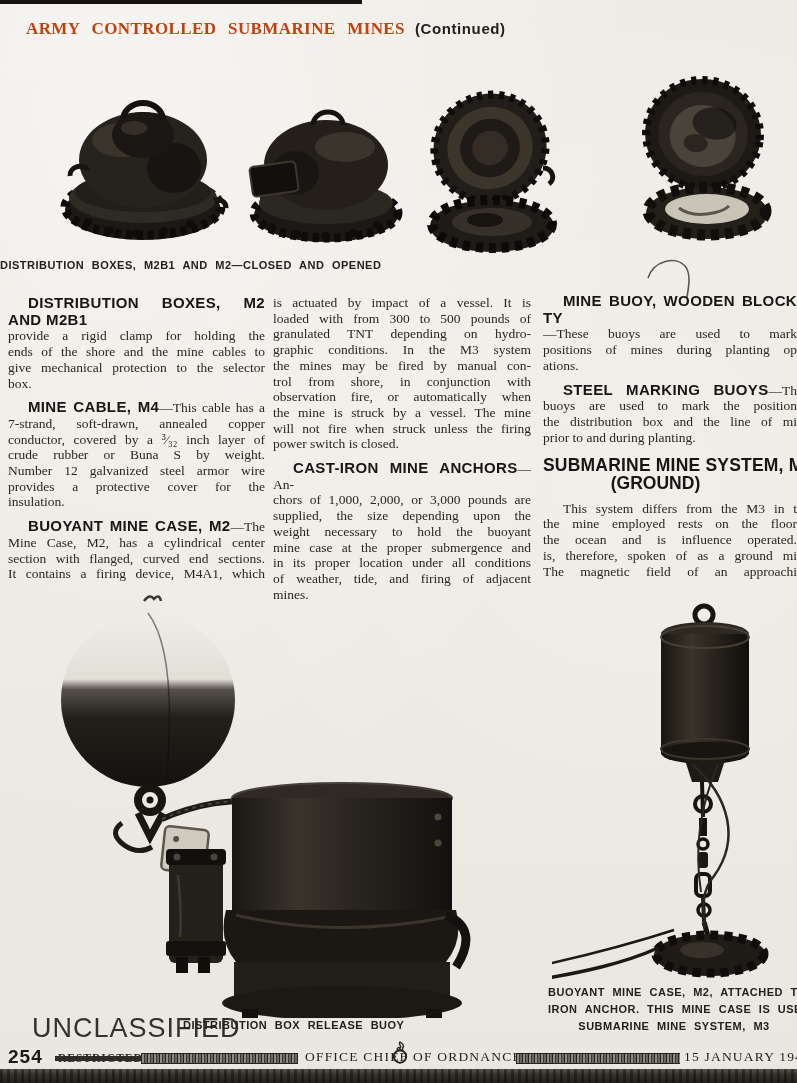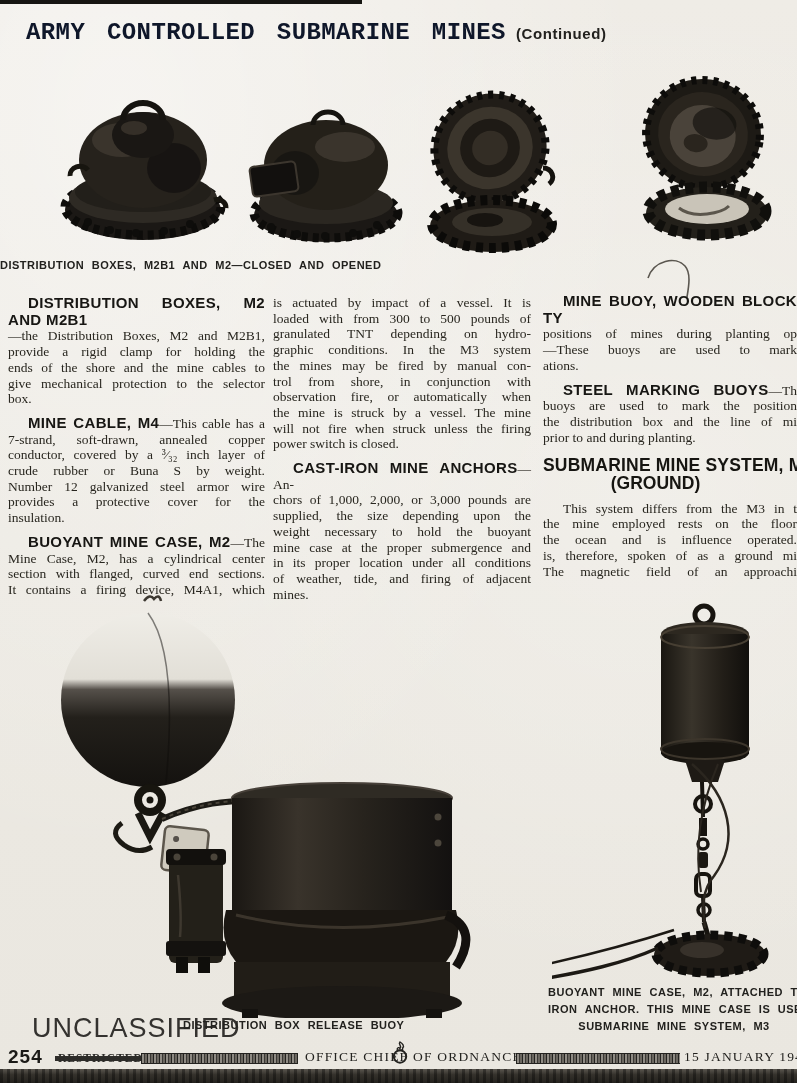--- a/index.html
+++ b/index.html
@@ -12,22 +12,22 @@
       linear-gradient(180deg, #efece6 0%, #ecE9e2 50%, #eae7e0 100%);
     font-family:"Liberation Serif","DejaVu Serif",serif;
     color:#26241f;
   }
   .abs{position:absolute;}
   
   #top-line{left:0;top:0;width:362px;height:4px;background:#161512;}
   
   #header{left:26px;top:19px;white-space:nowrap;}
   #header .t{
-    font-family:Liberation Mono, monospace;font-weight:bold;
-    font-size:24px;letter-spacing:.4px;word-spacing:7px;color:#0f172a;
+    font-family:Liberation Serif, serif;font-weight:bold;
+    font-size:17px;letter-spacing:.4px;word-spacing:7px;color:#c2410c;
   }
   #header .c{
     font-family:"Liberation Sans","DejaVu Sans",sans-serif;font-weight:bold;
     font-size:15px;letter-spacing:.6px;color:#22211e;margin-left:6px;
   }
   
   .cap{
     font-family:"Liberation Sans","DejaVu Sans",sans-serif;font-weight:bold;
     font-size:11px;letter-spacing:.5px;word-spacing:4px;color:#22211e;white-space:nowrap;
   }
@@ -172,21 +172,20 @@
 
 <div class="abs cap" id="top-caption">DISTRIBUTION BOXES, M2B1 AND M2—CLOSED AND OPENED</div>
 
 <svg class="abs" style="left:642px;top:250px;" width="60" height="50" viewBox="0 0 60 50">
   <path d="M6 28 C12 10 34 6 43 16 C49 23 47 35 45 47" fill="none" stroke="#5a564f" stroke-width="1.6"></path>
 </svg>
 
 <div class="abs col" id="col1">
   <div class="para">
       <div class="tl ind"><b class="ph">DISTRIBUTION BOXES, M2 AND M2B1</b></div>
-      <div class="tl j">—the Distribution Boxes, M2 and M2B1,</div>
       <div class="tl j">provide a rigid clamp for holding the</div>
       <div class="tl j">ends of the shore and the mine cables to</div>
       <div class="tl j">give mechanical protection to the selector</div>
       <div class="tl">box.</div>
     </div>
   <div class="para">
       <div class="tl j ind"><b class="ph">MINE CABLE, M4</b>—This cable has a</div>
       <div class="tl j">7-strand, soft-drawn, annealed copper</div>
       <div class="tl j">conductor, covered by a ³⁄₃₂ inch layer of</div>
       <div class="tl j">crude rubber or Buna S by weight.</div>
@@ -223,22 +222,22 @@
       <div class="tl j">mine case at the proper submergence and</div>
       <div class="tl j">in its proper location under all conditions</div>
       <div class="tl j">of weather, tide, and firing of adjacent</div>
       <div class="tl">mines.</div>
     </div>
 </div>
 
 <div class="abs col" id="col3">
   <div class="para">
       <div class="tl ind"><b class="ph">MINE BUOY, WOODEN BLOCK TY</b></div>
+      <div class="tl j">—These buoys are used to mark</div>
       <div class="tl j">positions of mines during planting op</div>
-      <div class="tl j">—These buoys are used to mark</div>
       <div class="tl">ations.</div>
     </div>
   <div class="para">
       <div class="tl j ind"><b class="ph">STEEL MARKING BUOYS</b>—Th</div>
       <div class="tl j">buoys are used to mark the position</div>
       <div class="tl j">the distribution box and the line of mi</div>
       <div class="tl">prior to and during planting.</div>
     </div>
   <div id="sec-heading">
     <div class="h2l1">SUBMARINE MINE SYSTEM, M</div>

